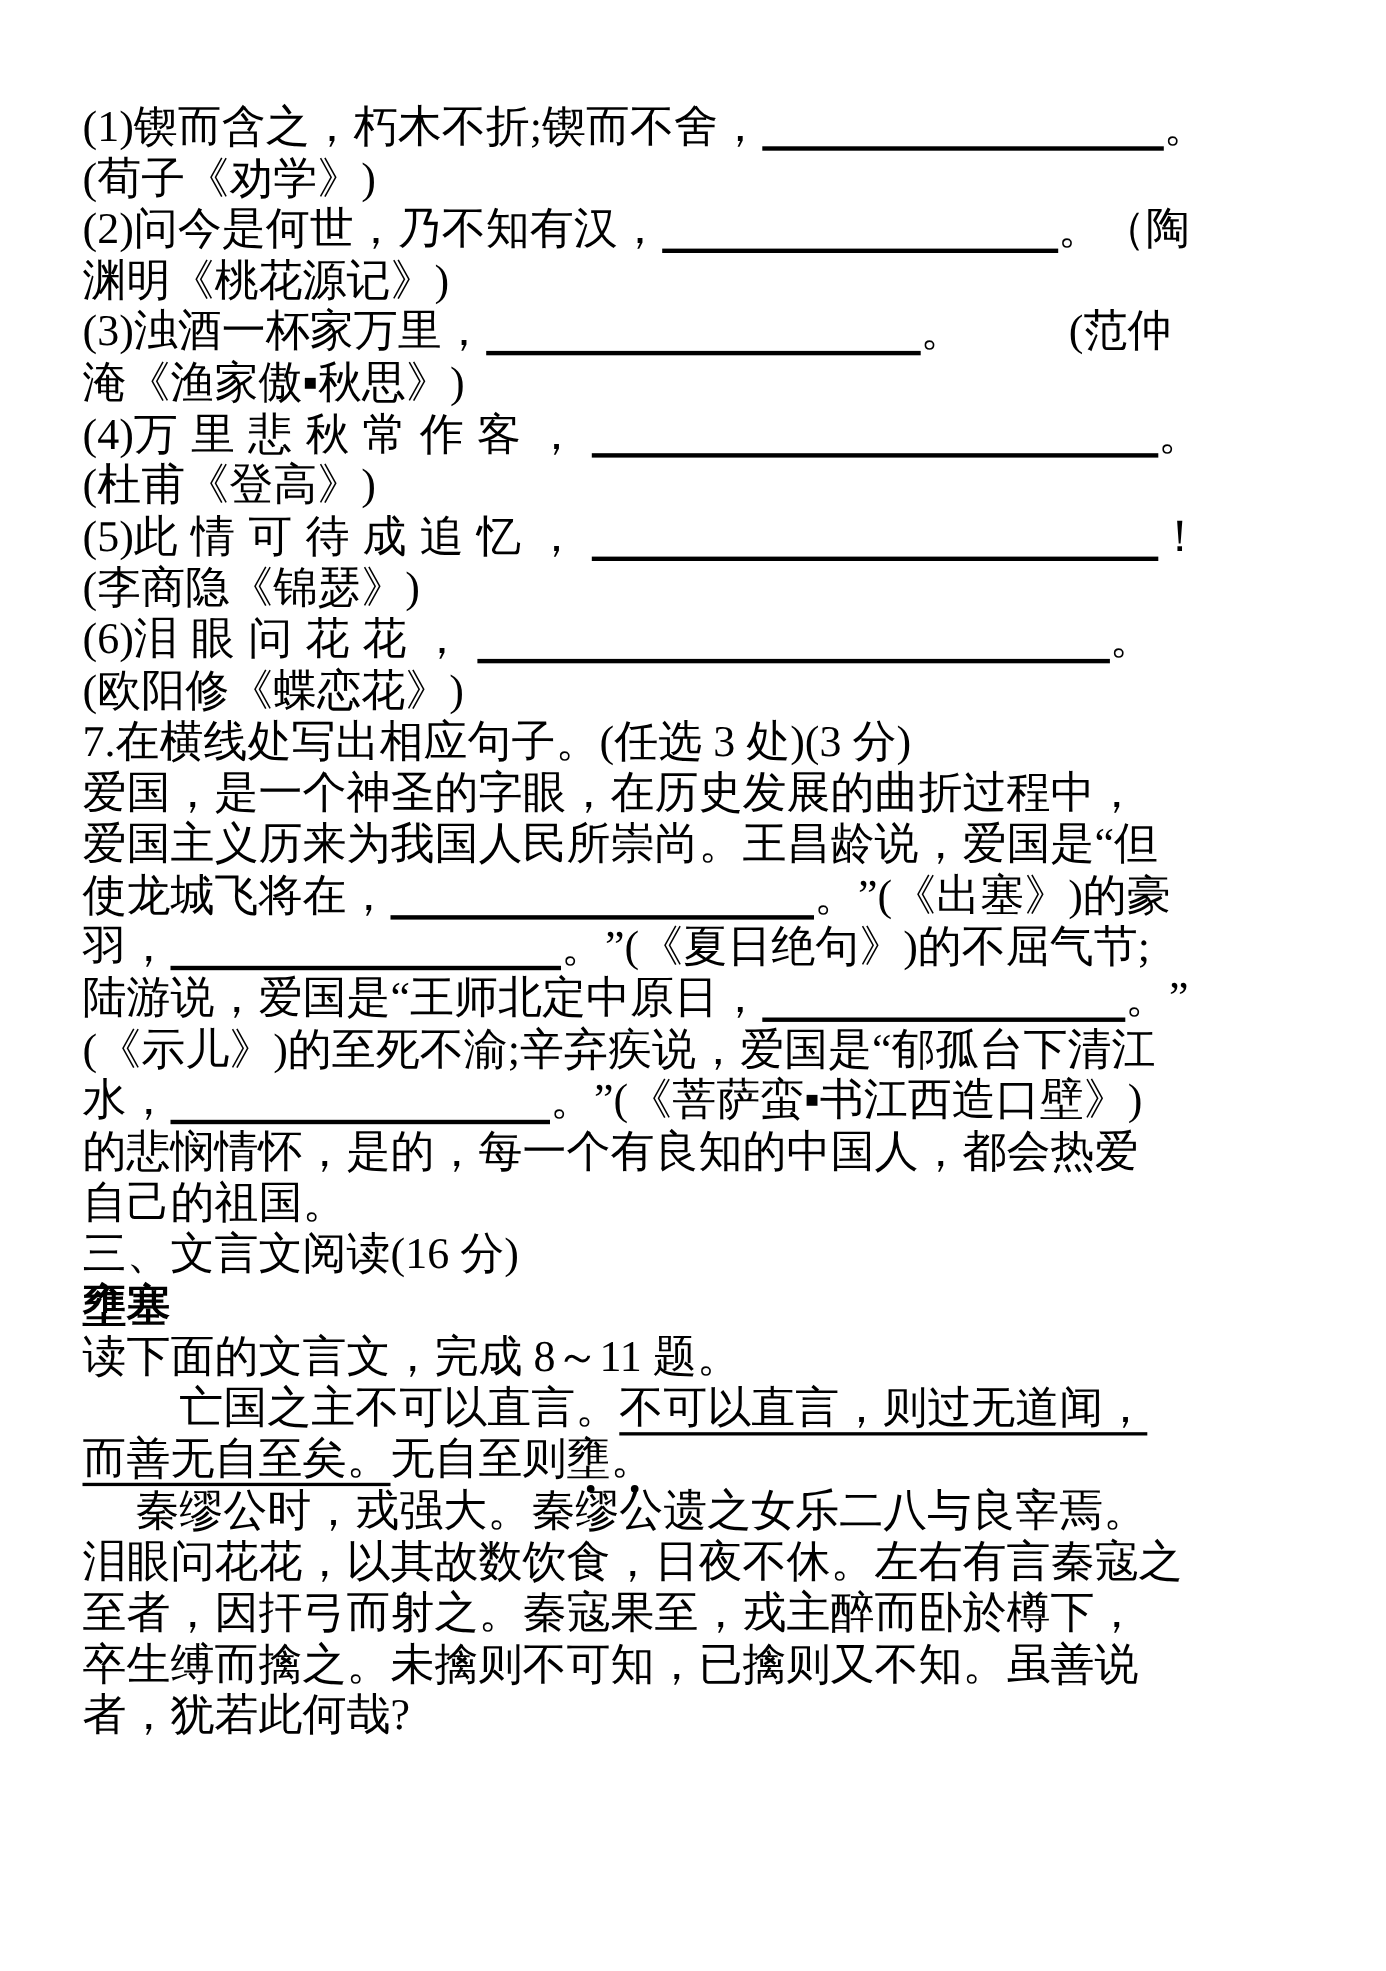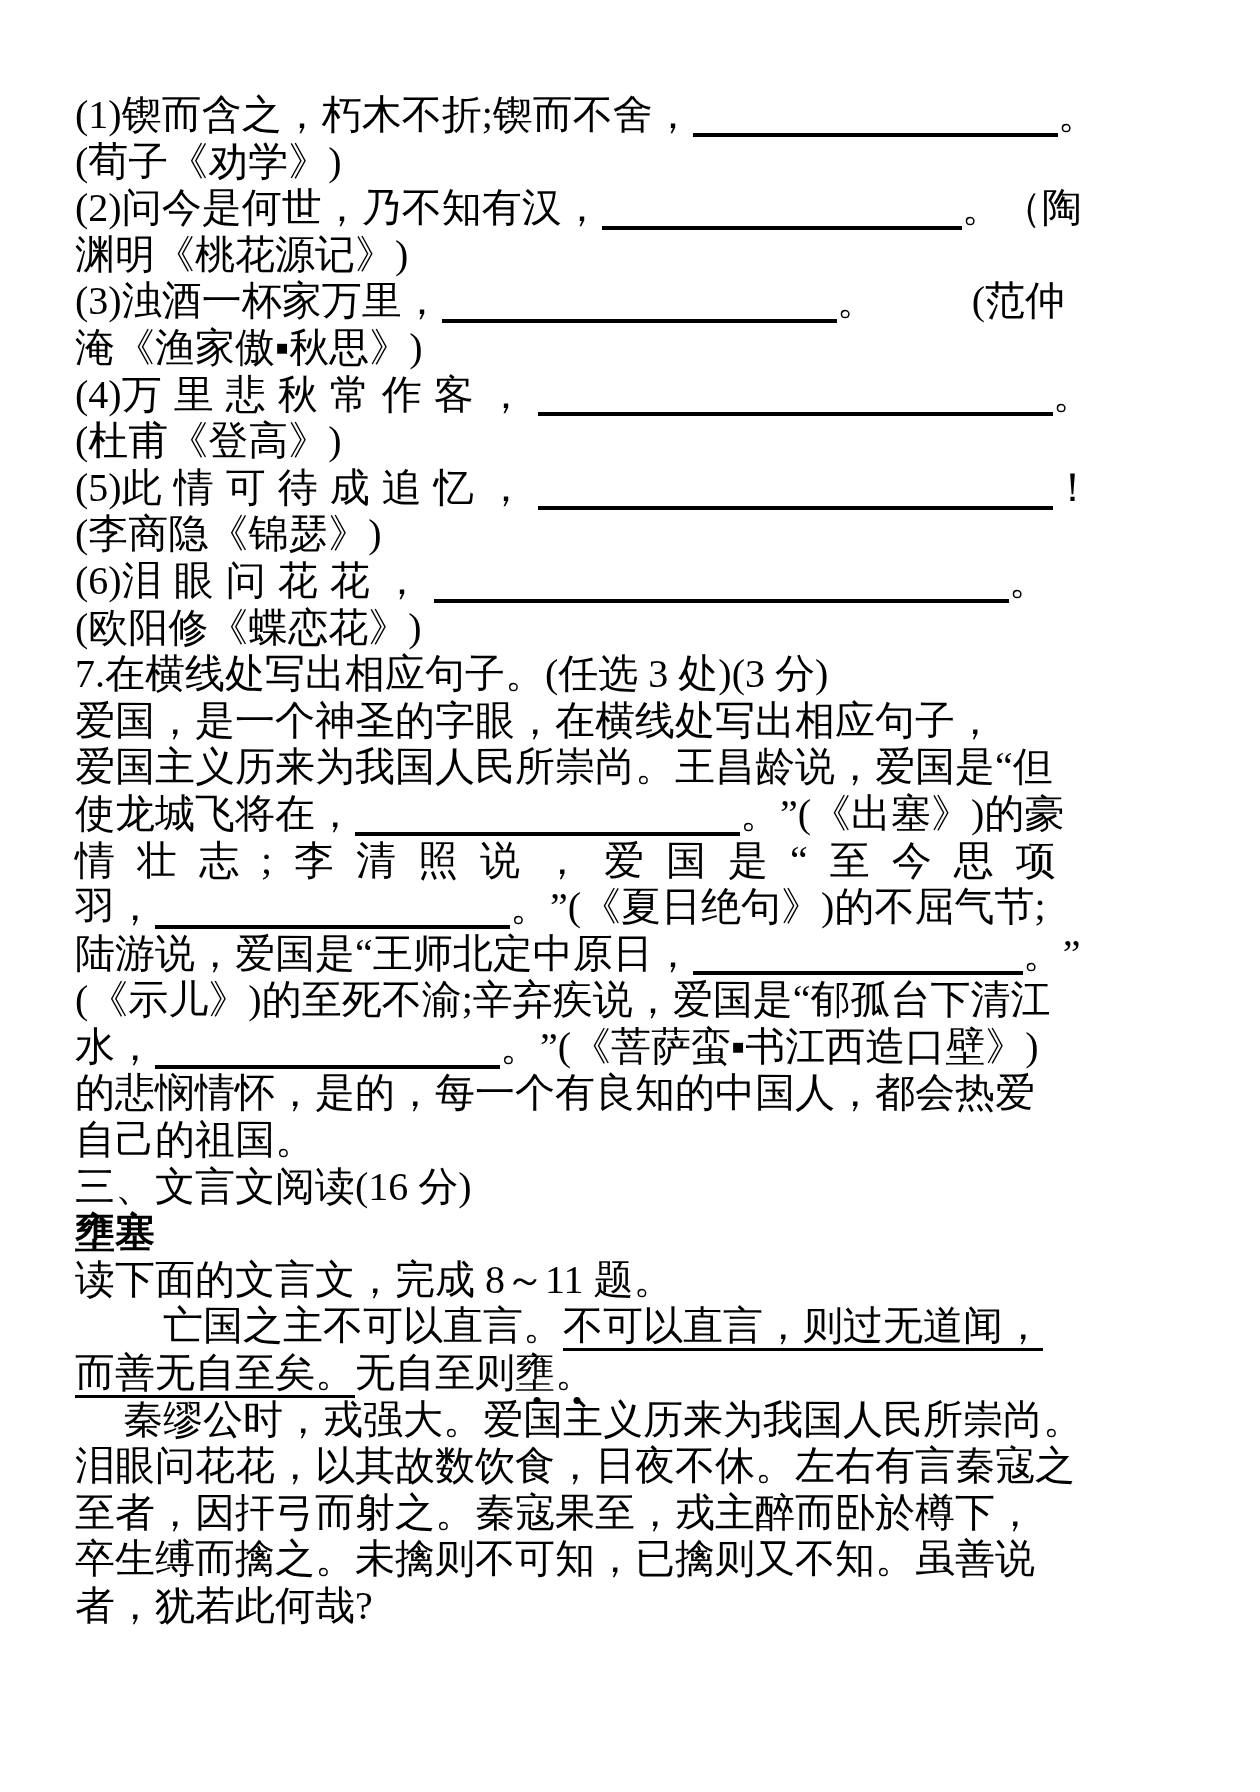--- a/index.html
+++ b/index.html
@@ -78,34 +78,33 @@
     <div class="line"><span class="tx">渊明《桃花源记》)</span></div>
     <div class="line"><span class="tx">(3)浊酒一杯家万里，</span><span class="bl" style="width: 395px;"></span><span class="tx">。</span><span class="gp" style="width: 95px;"></span><span class="tx">(范仲</span></div>
     <div class="line"><span class="tx">淹《渔家傲▪秋思》)</span></div>
     <div class="line sp"><span class="tx ns">(4)</span><span class="tx">万里悲秋常作客，</span><span class="bl" style="width: 515px;"></span><span class="tx ns">。</span></div>
     <div class="line"><span class="tx">(杜甫《登高》)</span></div>
     <div class="line sp"><span class="tx ns">(5)</span><span class="tx">此情可待成追忆，</span><span class="bl" style="width: 515px;"></span><span class="tx ns">！</span></div>
     <div class="line"><span class="tx">(李商隐《锦瑟》)</span></div>
     <div class="line sp"><span class="tx ns">(6)</span><span class="tx">泪眼问花花，</span><span class="bl" style="width: 575px;"></span><span class="tx ns">。</span></div>
     <div class="line"><span class="tx">(欧阳修《蝶恋花》)</span></div>
     <div class="line"><span class="tx">7.在横线处写出相应句子。(任选 3 处)(3 分)</span></div>
-    <div class="line"><span class="tx">爱国，是一个神圣的字眼，在横线处写出相应句子，</span></div>
+    <div class="line"><span class="tx">爱国，是一个神圣的字眼，在历史发展的曲折过程中，</span></div>
     <div class="line"><span class="tx">爱国主义历来为我国人民所崇尚。王昌龄说，爱国是“但</span></div>
     <div class="line"><span class="tx">使龙城飞将在，</span><span class="bl" style="width: 385px;"></span><span class="tx">。”(《出塞》)的豪</span></div>
-    <div class="line spw"><span class="tx">情壮志;李清照说，爱国是“至今思项</span></div>
     <div class="line"><span class="tx">羽，</span><span class="bl" style="width: 355px;"></span><span class="tx">。”(《夏日绝句》)的不屈气节;</span></div>
     <div class="line"><span class="tx">陆游说，爱国是“王师北定中原日，</span><span class="bl" style="width: 330px;"></span><span class="tx">。”</span></div>
     <div class="line"><span class="tx">(《示儿》)的至死不渝;辛弃疾说，爱国是“郁孤台下清江</span></div>
     <div class="line"><span class="tx">水，</span><span class="bl" style="width: 345px;"></span><span class="tx">。”(《菩萨蛮▪书江西造口壁》)</span></div>
     <div class="line"><span class="tx">的悲悯情怀，是的，每一个有良知的中国人，都会热爱</span></div>
     <div class="line"><span class="tx">自己的祖国。</span></div>
     <div class="line"><span class="tx">三、文言文阅读(16 分)</span></div>
     <div class="line ttl"><span class="tx">壅塞</span></div>
     <div class="line"><span class="tx">读下面的文言文，完成 8～11 题。</span></div>
     <div class="line"><span class="gp" style="width: 88px;"></span><span class="tx">亡国之主不可以直言。</span><span class="ul tx">不可以直言，则过无道闻，</span></div>
     <div class="line" style=""><span class="ul tx">而善无自至矣。</span><span class="tx">无自至则</span><span class="dt"><span class="du">壅</span><span class="du">。</span></span></div>
-    <div class="line"><span class="gp" style="width: 48px;"></span><span class="tx">秦缪公时，戎强大。爱国主义历来为我国人民所崇尚。</span></div>
+    <div class="line"><span class="gp" style="width: 48px;"></span><span class="tx">秦缪公时，戎强大。秦缪公遗之女乐二八与良宰焉。</span></div>
     <div class="line"><span class="tx">泪眼问花花，以其故数饮食，日夜不休。左右有言秦寇之</span></div>
     <div class="line"><span class="tx">至者，因扞弓而射之。秦寇果至，戎主醉而卧於樽下，</span></div>
     <div class="line"><span class="tx">卒生缚而擒之。未擒则不可知，已擒则又不知。虽善说</span></div>
     <div class="line"><span class="tx">者，犹若此何哉?</span></div>
     <div class="line"><span class="gp" style="width: 64px;"></span></div>
   </div>
 
 </body></html>

